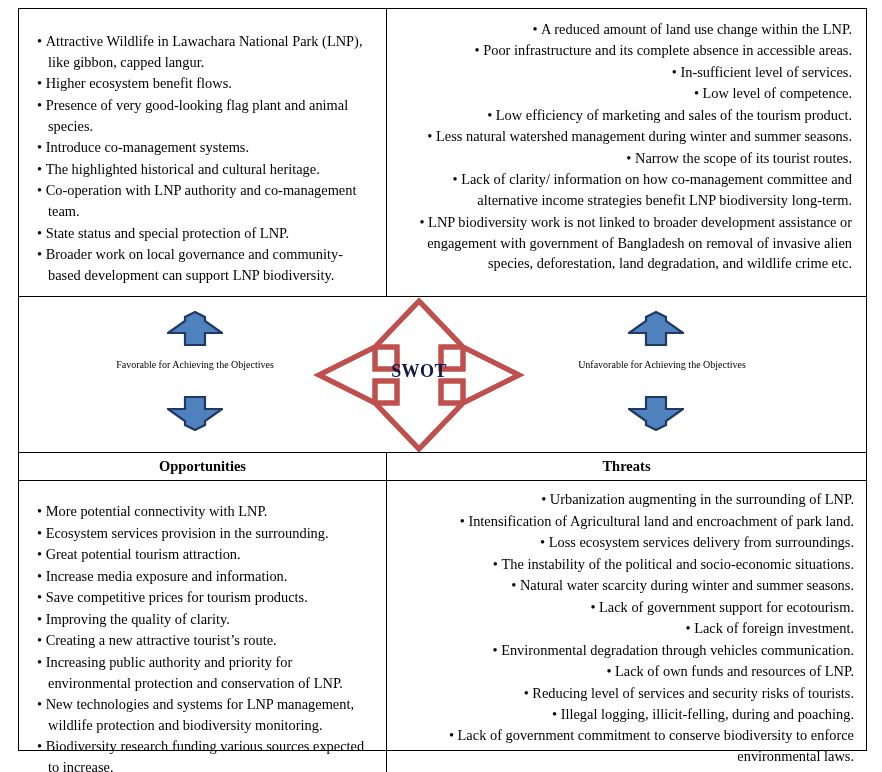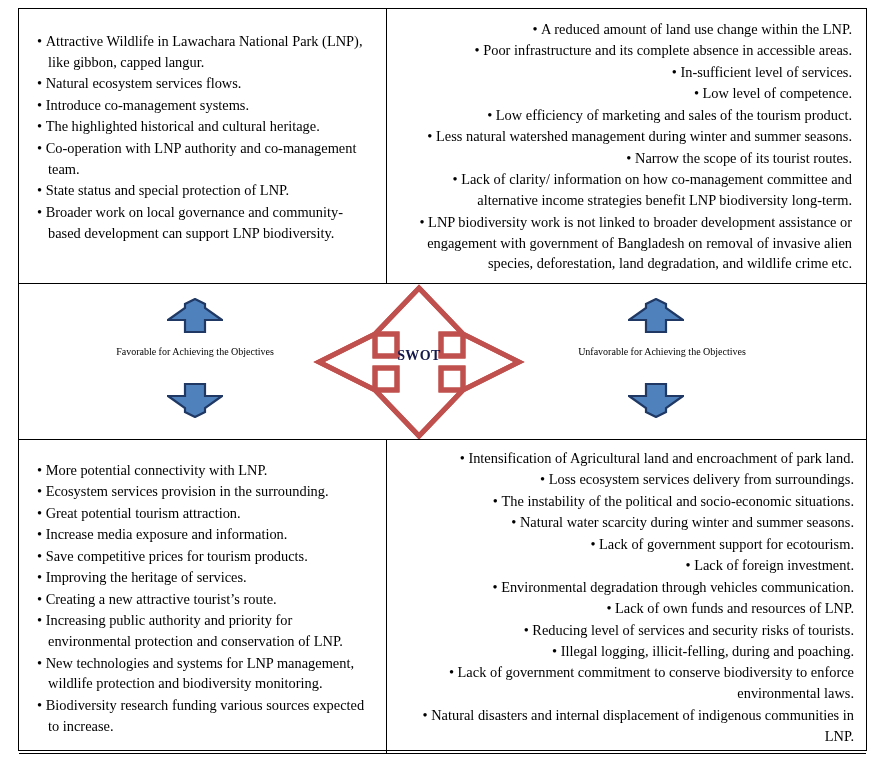--- a/index.html
+++ b/index.html
@@ -115,37 +115,38 @@
     width: 216px;
     height: 156px;
   }
   .swot-word {
     position: absolute;
     left: 292px;
     top: 64px;
     width: 216px;
     text-align: center;
     font-weight: bold;
-    font-size: 14px;
+    font-size: 18px;
     letter-spacing: 0.4px;
     color: #15184a;
     z-index: 5;
   }
 </style>
 </head>
 <body>
 
 <div class="swot-frame">
 
   <div class="row row-bottom">
 
     <div class="cell col-left divider-right quad quad-top-left">
       <ul class="bullets">
           <li>Attractive Wildlife in Lawachara National Park (LNP), like gibbon, capped langur.</li>
-          <li>Natural ecosystem services flows.</li>
+          <li>Higher ecosystem benefit flows.</li>
+          <li>Presence of very good-looking flag plant and animal species.</li>
           <li>Introduce co-management systems.</li>
           <li>The highlighted historical and cultural heritage.</li>
           <li>Co-operation with LNP authority and co-management team.</li>
           <li>State status and special protection of LNP.</li>
           <li>Broader work on local governance and community-based development can support LNP biodiversity.</li>
         </ul>
     </div>
 
     <div class="cell col-right quad quad-top-right">
       <ul class="bullets tight">
@@ -196,40 +197,45 @@
     <div class="swot-arrow-wrap">
       <svg viewBox="0 0 216 156" width="216" height="156" preserveAspectRatio="none">
         <polygon points="108,4 152,50 130,50 130,72 152,72 152,50 208,78 152,106 152,84 130,84 130,106 152,106 108,152 64,106 86,106 86,84 64,84 64,106 8,78 64,50 64,72 86,72 86,50 64,50" fill="none" stroke="#c0504d" stroke-width="5" stroke-linejoin="miter"></polygon>
         <path d="M108,4 L152,50 L130,50 L130,72 L152,72 L152,50 L208,78 L152,106 L152,84 L130,84 L130,106 L152,106 L108,152 L64,106 L86,106 L86,84 L64,84 L64,106 L8,78 L64,50 L64,72 L86,72 L86,50 L64,50 Z" fill="none" stroke="#c0504d" stroke-width="5"></path>
       </svg>
     </div>
 
     <div class="swot-word">SWOT</div>
   </div>
 
+  <div class="row row-bottom">
+    <div class="cell col-left divider-right hdr-cell">Opportunities</div>
+    <div class="cell col-right hdr-cell">Threats</div>
+  </div>
 
   <div class="row row-bottom">
 
     <div class="cell col-left divider-right quad quad-bot-left">
       <ul class="bullets">
           <li>More potential connectivity with LNP.</li>
           <li>Ecosystem services provision in the surrounding.</li>
           <li>Great potential tourism attraction.</li>
           <li>Increase media exposure and information.</li>
           <li>Save competitive prices for tourism products.</li>
-          <li>Improving the heritage of services.</li>
+          <li>Improving the quality of clarity.</li>
           <li>Creating a new attractive tourist’s route.</li>
           <li>Increasing public authority and priority for environmental protection and conservation of LNP.</li>
           <li>New technologies and systems for LNP management, wildlife protection and biodiversity monitoring.</li>
           <li>Biodiversity research funding various sources expected to increase.</li>
         </ul>
     </div>
 
     <div class="cell col-right quad quad-bot-right">
       <ul class="bullets tight">
+          <li>Urbanization augmenting in the surrounding of LNP.</li>
           <li>Intensification of Agricultural land and encroachment of park land.</li>
           <li>Loss ecosystem services delivery from surroundings.</li>
           <li>The instability of the political and socio-economic situations.</li>
           <li>Natural water scarcity during winter and summer seasons.</li>
           <li>Lack of government support for ecotourism.</li>
           <li>Lack of foreign investment.</li>
           <li>Environmental degradation through vehicles communication.</li>
           <li>Lack of own funds and resources of LNP.</li>
           <li>Reducing level of services and security risks of tourists.</li>
           <li>Illegal logging, illicit-felling, during and poaching.</li>

